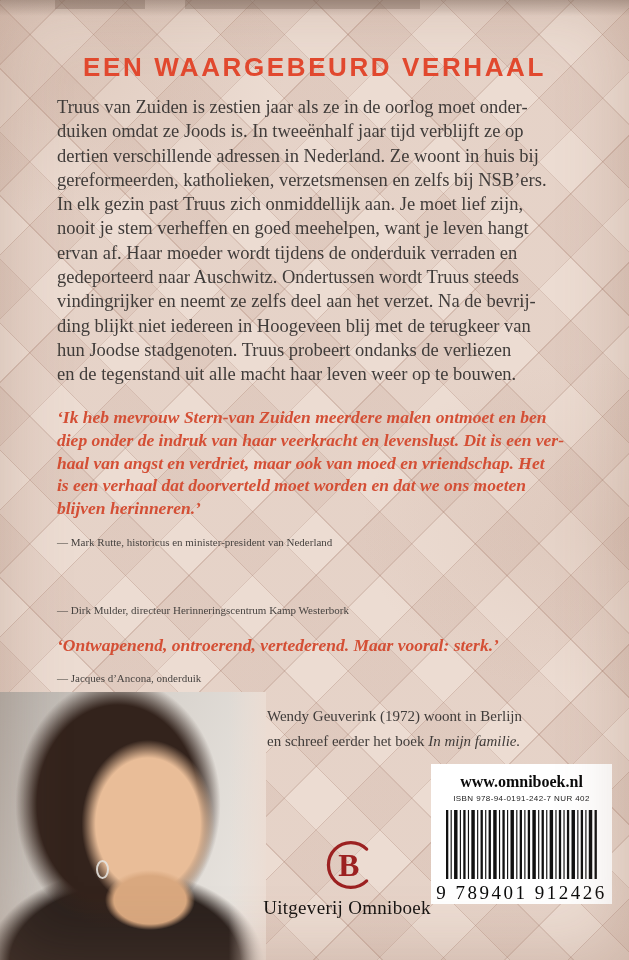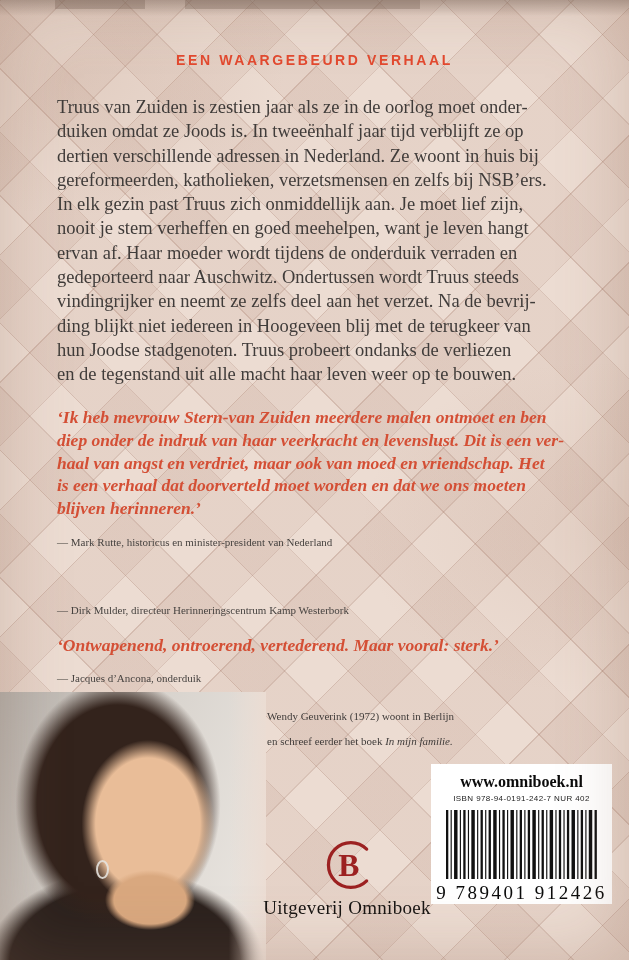--- a/index.html
+++ b/index.html
@@ -21,21 +21,21 @@
   .vignette{position:absolute;inset:0;box-shadow:inset 0 0 70px rgba(140,100,80,0.28);pointer-events:none;z-index:9;}
   .top-shade{position:absolute;top:0;left:0;right:0;height:16px;
     background:linear-gradient(to bottom, rgba(105,88,78,0.40), rgba(105,88,78,0));}
   .top-edge{position:absolute;top:0;height:9px;background:rgba(120,100,88,0.35);}
   .top-edge.a{left:55px;width:90px;}
   .top-edge.b{left:185px;width:235px;}
 
   .header{
     position:absolute;top:52px;left:0;right:0;text-align:center;
     font-family:"Liberation Sans",sans-serif;font-weight:700;
-    font-size:14px;letter-spacing:2.6px;color:var(--accent-red,#e2492f);
+    font-size:26px;letter-spacing:2.6px;color:var(--accent-red,#e2492f);
   }
   .synopsis{
     position:absolute;top:95px;left:57px;width:520px;
     font-size:18.5px;line-height:24.3px;color:var(--text-dark,#403c3a);
     white-space:pre-line;
   }
   .quote{
     position:absolute;left:57px;width:522px;
     color:var(--quote-red,#d44f35);font-style:italic;font-weight:700;
     font-size:17.5px;line-height:22.8px;white-space:pre-line;
@@ -46,21 +46,21 @@
   .attribution{
     position:absolute;left:57px;width:522px;
     color:#474340;font-weight:400;font-size:11px;line-height:20px;margin-top:8px;
   }
   .attribution.a1{top:524px;}
   .attribution.a2{top:592px;}
   .attribution.a3{top:660px;}
 
   .bio{
     position:absolute;left:267px;top:704px;width:340px;
-    font-size:11px;line-height:25px;color:var(--text-dark,#403c3a);
+    font-size:15px;line-height:25px;color:var(--text-dark,#403c3a);
   }
 
   
   .photo{
     position:absolute;left:0;top:692px;width:266px;height:268px;overflow:hidden;
     background:
       linear-gradient(to right, rgba(236,220,210,0) 86%, rgba(236,220,210,0.9) 100%),
       radial-gradient(ellipse 60px 40px at 150px 208px, #d9a87f 0 60%, rgba(217,168,127,0) 75%),
       radial-gradient(ellipse 95px 120px at 148px 132px, #e9bd98 0 55%, rgba(233,189,152,0) 70%),
       radial-gradient(ellipse 135px 165px at 118px 112px, #33231c 0 60%, rgba(51,35,28,0) 76%),

